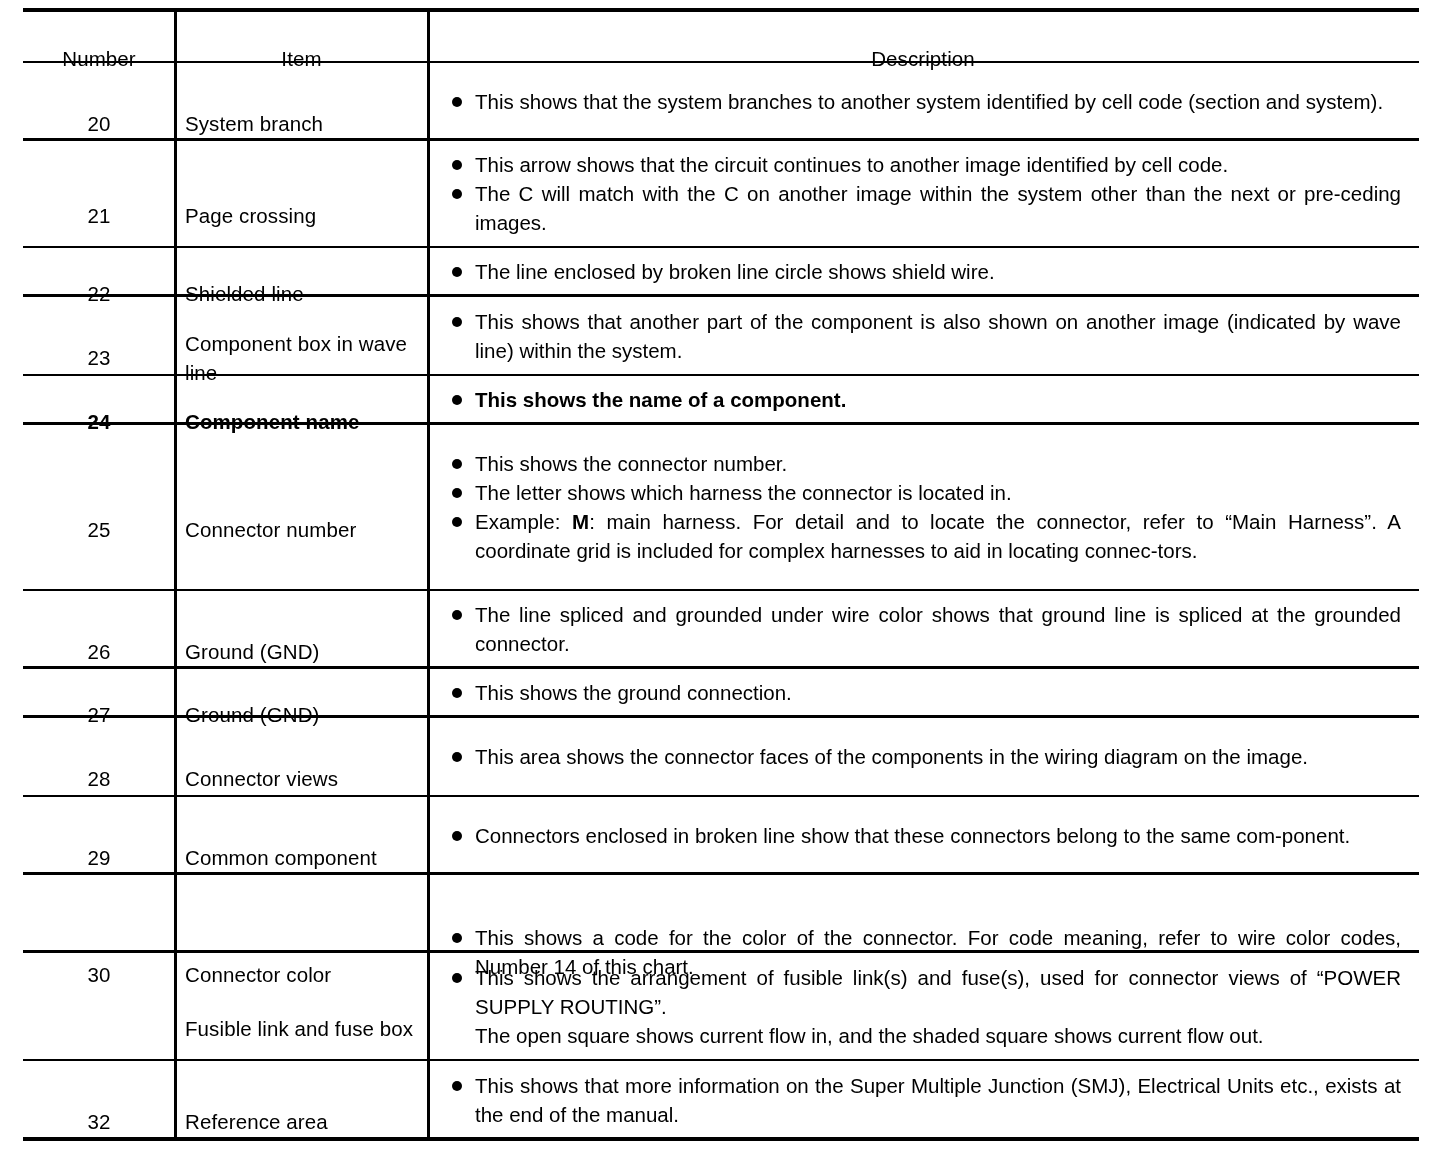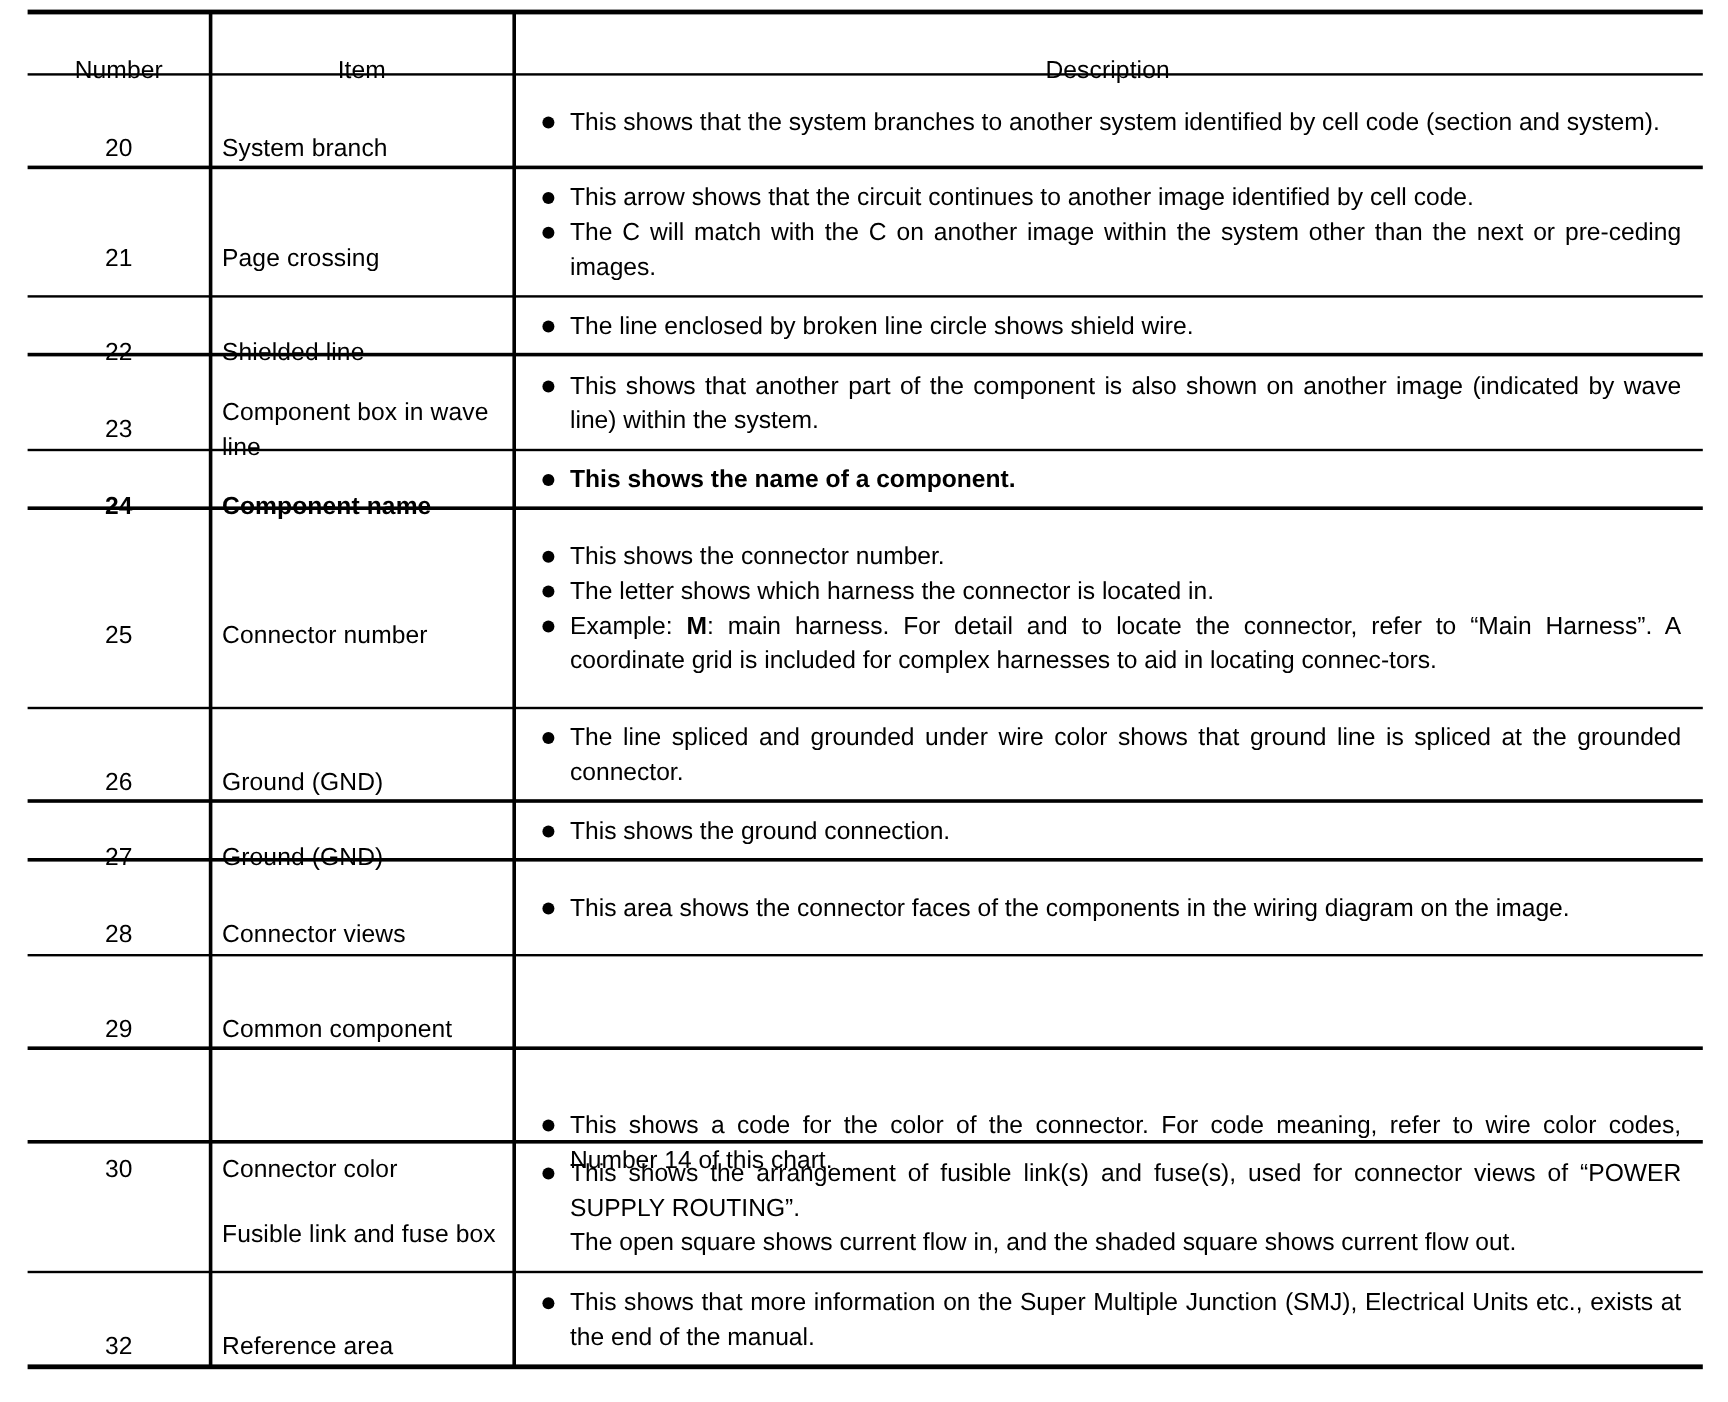--- a/index.html
+++ b/index.html
@@ -175,20 +175,25 @@
         </ul>
       </div>
     </div>
     <div class="row" style="top: 789px; height: 76px;">
       <div class="cell c-num">
         <span class="txt">29</span>
       </div>
       <div class="cell c-item">
         <span class="txt">Common component</span>
       </div>
+      <div class="cell c-desc">
+        <ul class="bl">
+          <li><span class="dot"></span><span>Connectors enclosed in broken line show that these connectors belong to the same com-ponent.</span></li>
+        </ul>
+      </div>
     </div>
     <div class="row" style="top: 906px; height: 76px;">
       <div class="cell c-num">
         <span class="txt">30</span>
       </div>
       <div class="cell c-item">
         <span class="txt">Connector color</span>
       </div>
       <div class="cell c-desc">
         <ul class="bl">

